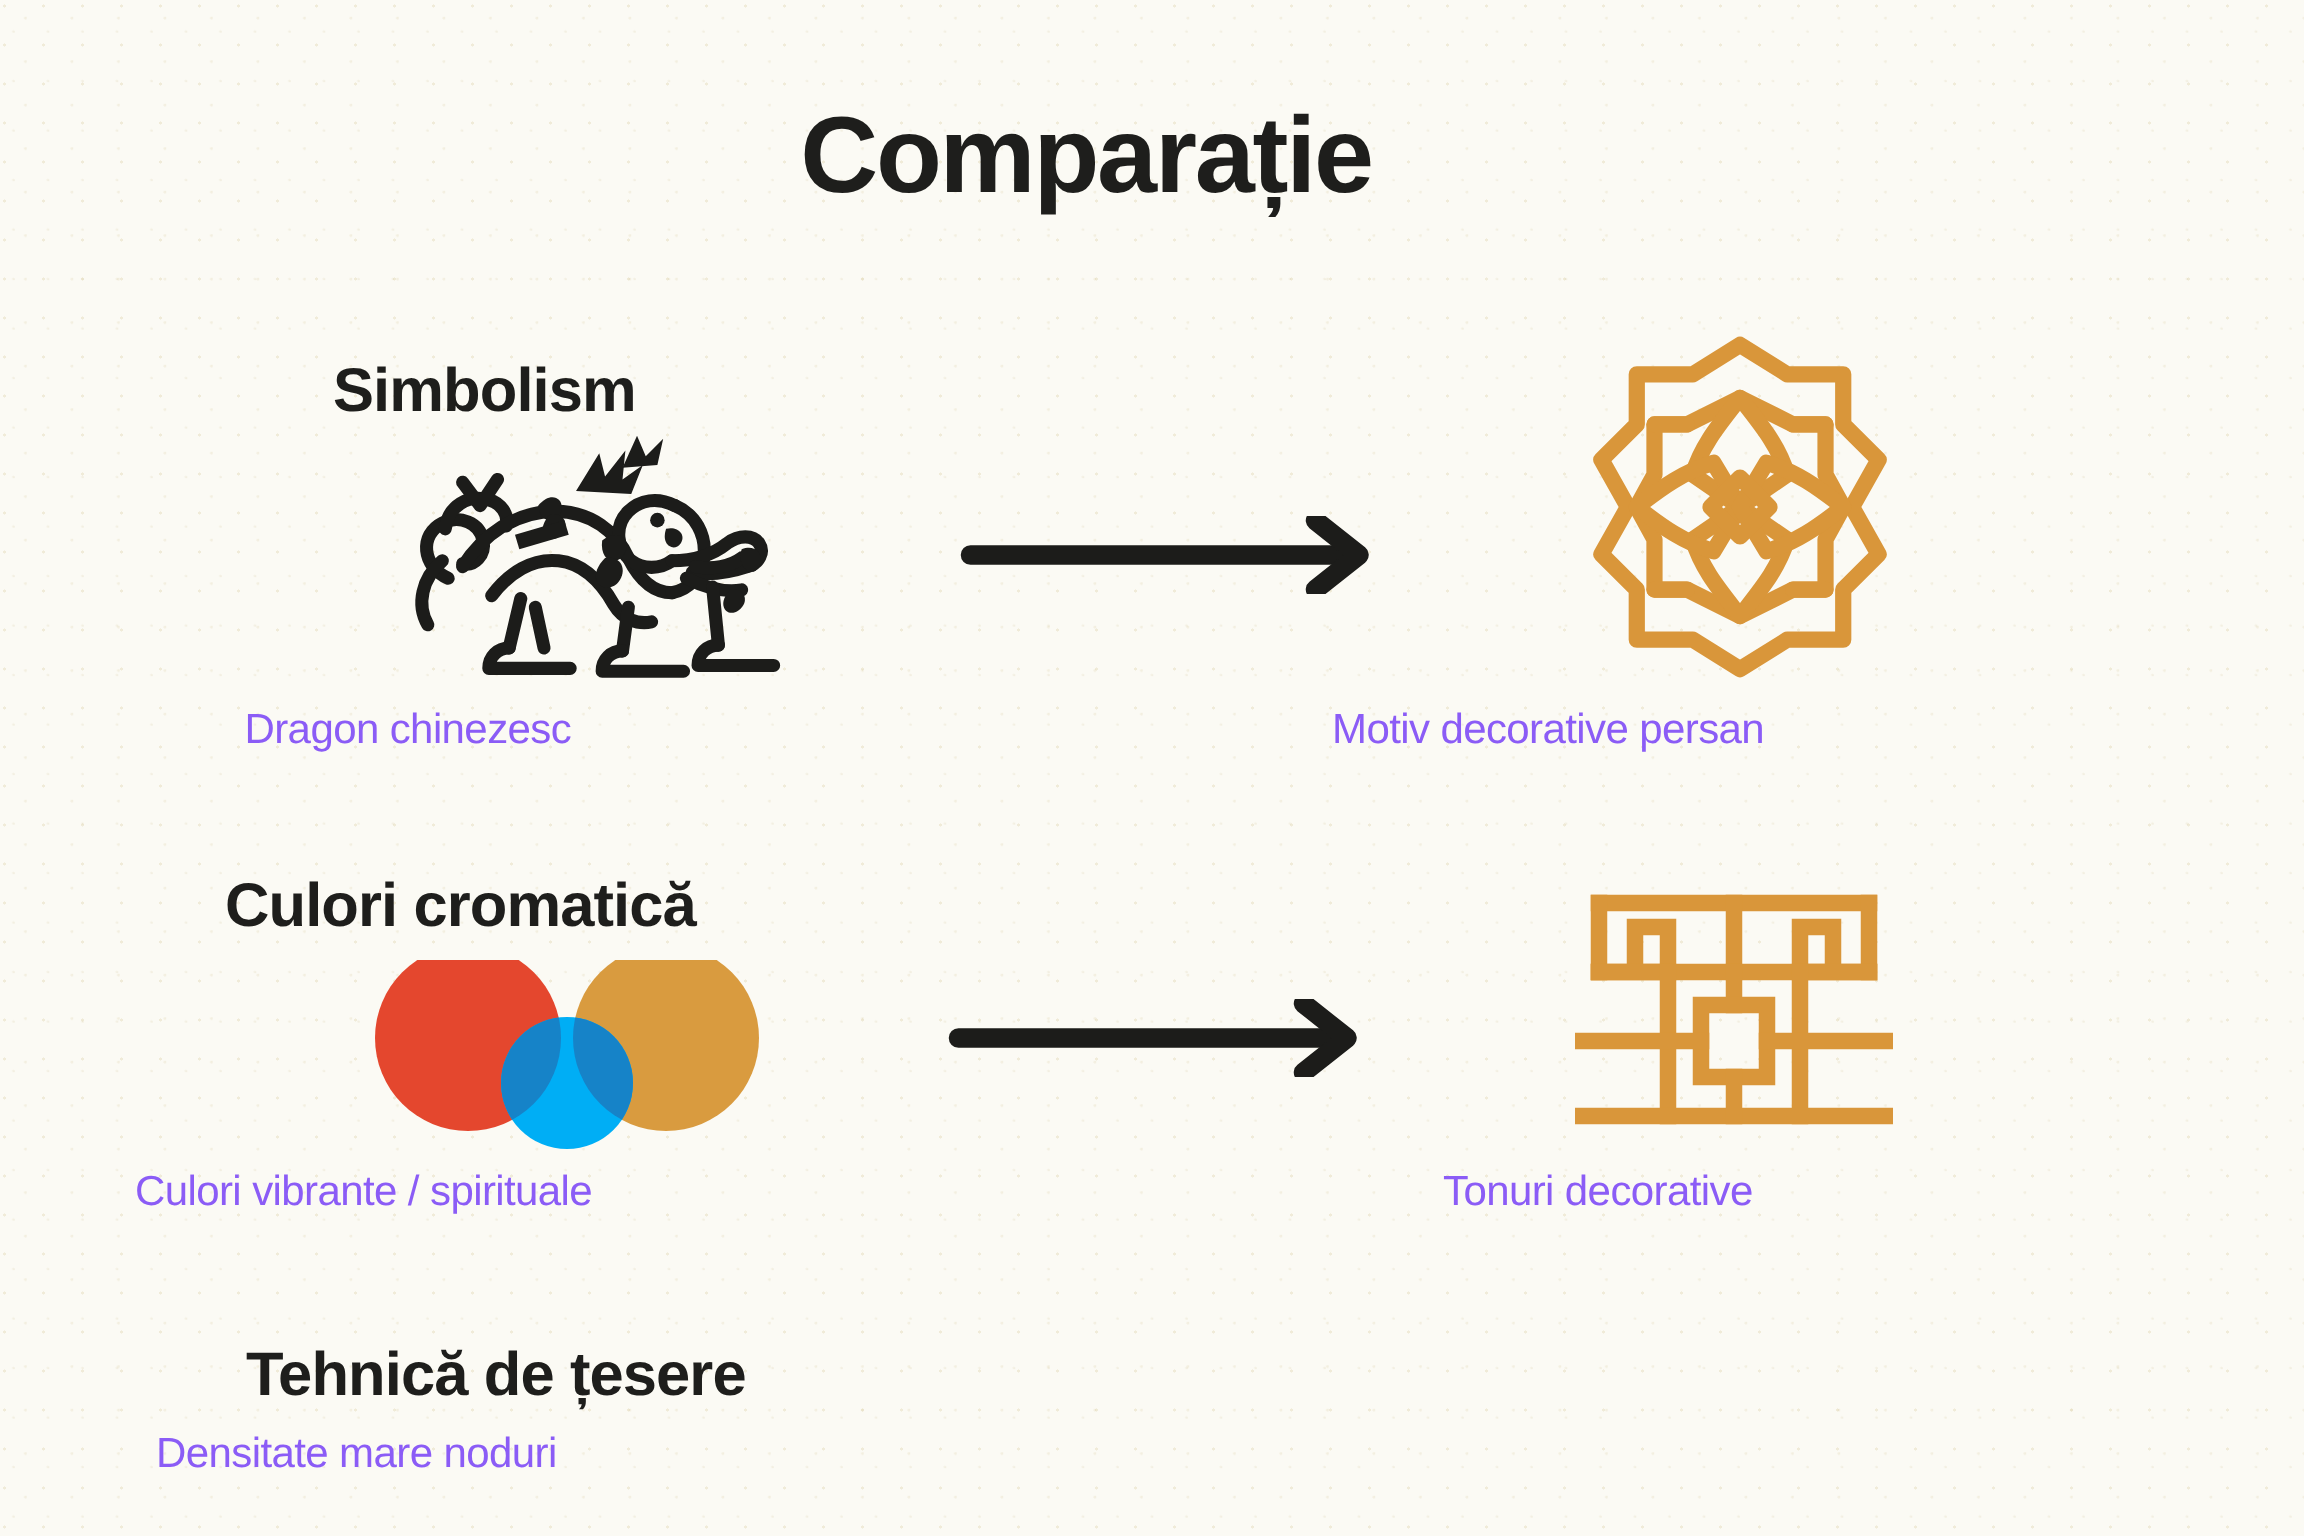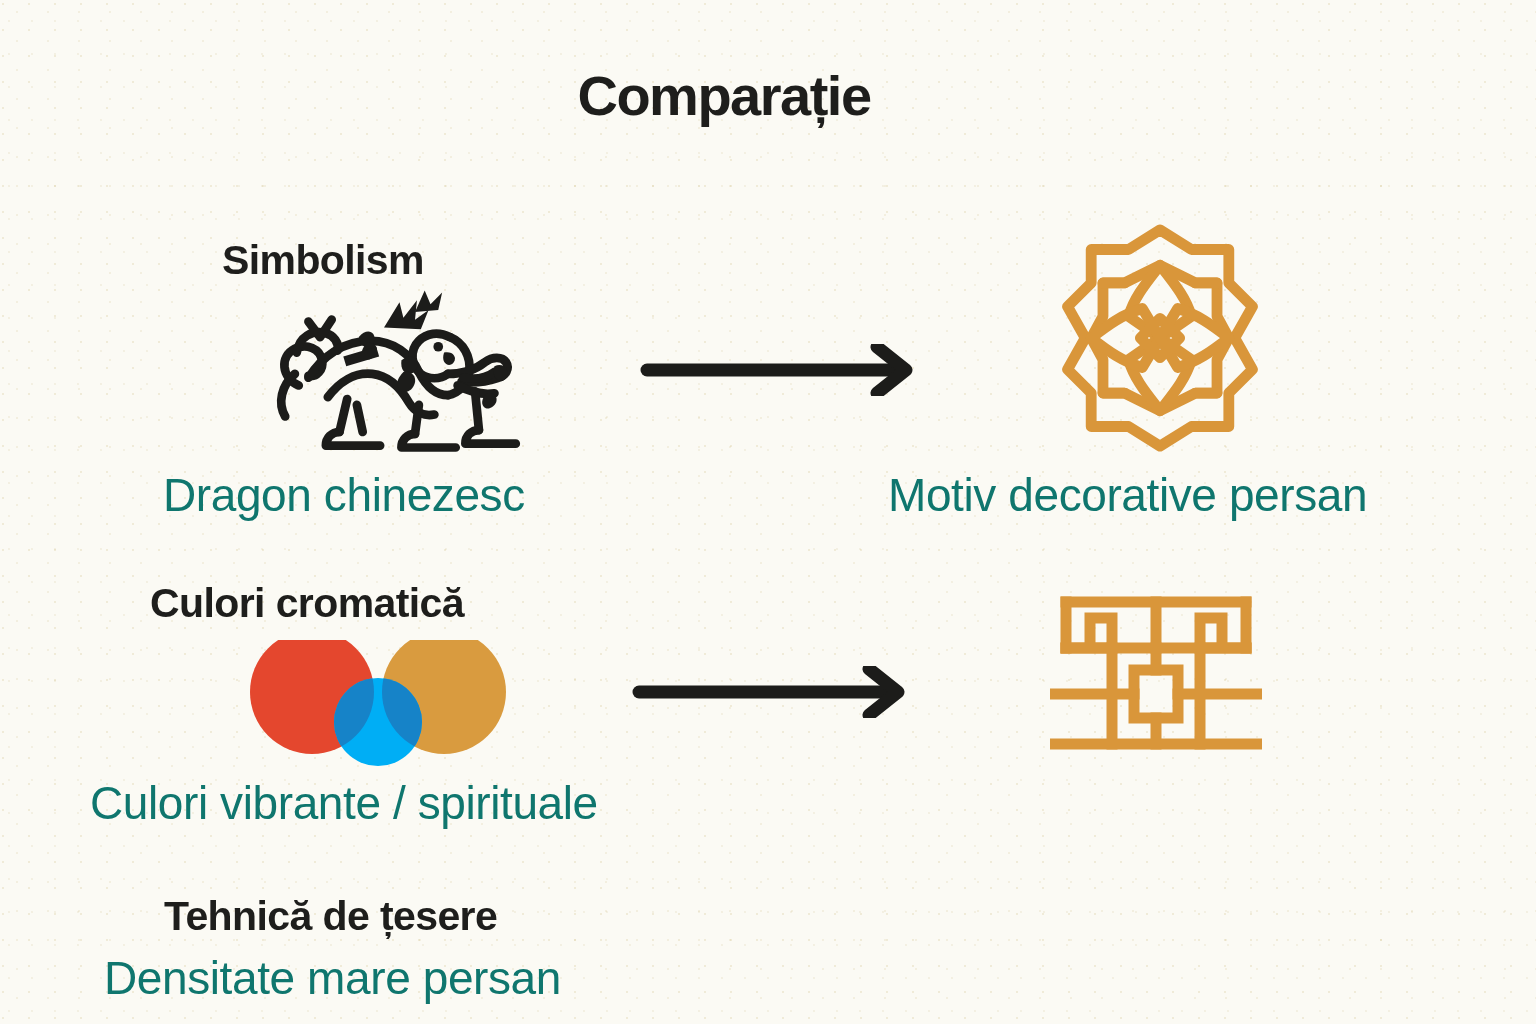--- a/index.html
+++ b/index.html
@@ -33,43 +33,43 @@
     z-index: 1;
   }
 
   
   .title {
     position: absolute;
     left: 0;
     top: 68px;
     width: 1448px;
     text-align: center;
-    font-size: 56px;
+    font-size: 72px;
     font-weight: 700;
     letter-spacing: -1.5px;
     color: #1e1e1c;
     line-height: 1;
   }
 
   
   .row-heading {
     position: absolute;
     font-size: 41px;
     font-weight: 700;
     letter-spacing: -0.6px;
     color: #1e1e1c;
     white-space: nowrap;
     line-height: 1;
   }
   .caption {
     position: absolute;
-    font-size: 46px;
+    font-size: 28px;
     font-weight: 400;
     letter-spacing: -0.4px;
-    color: #0f766e;
+    color: #8b5cf6;
     white-space: nowrap;
     line-height: 1;
   }
   .icon-box {
     position: absolute;
   }
   .arrow {
     position: absolute;
   }
 
@@ -285,19 +285,20 @@
 
         <path d="M4,106 L84,106"></path>
         <path d="M128,106 L208,106"></path>
 
         <path d="M4,156 L208,156"></path>
         <path d="M106,130 L106,156"></path>
       </g>
     </svg>
   </div>
 
+  <div class="caption" id="caption-lattice">Tonuri decorative</div>
 
   <div class="row-heading" id="heading-weaving">Tehnică de țesere</div>
 
-  <div class="caption" id="caption-weaving">Densitate mare persan</div>
+  <div class="caption" id="caption-weaving">Densitate mare noduri</div>
 
 
 </div>
 
 </body></html>

